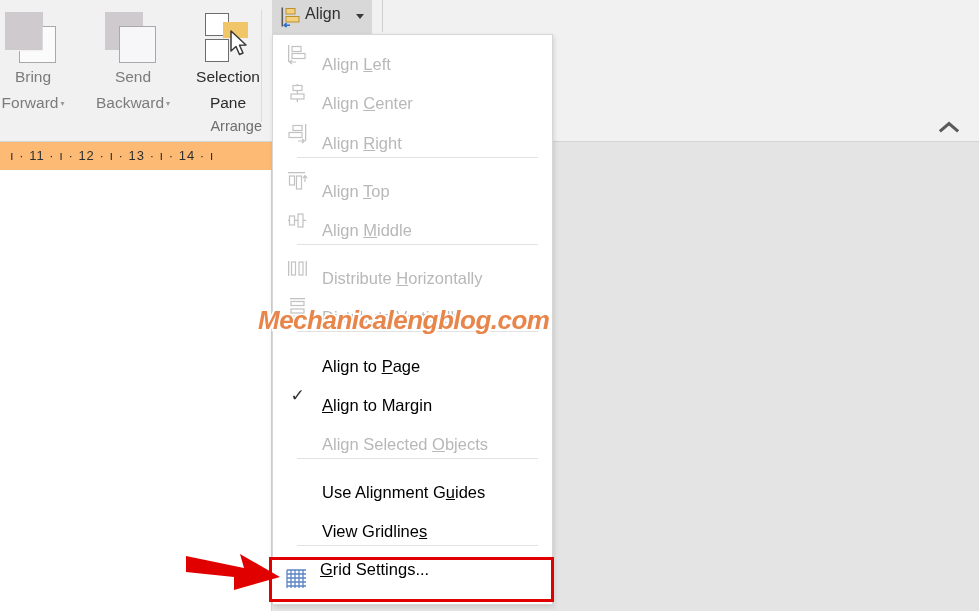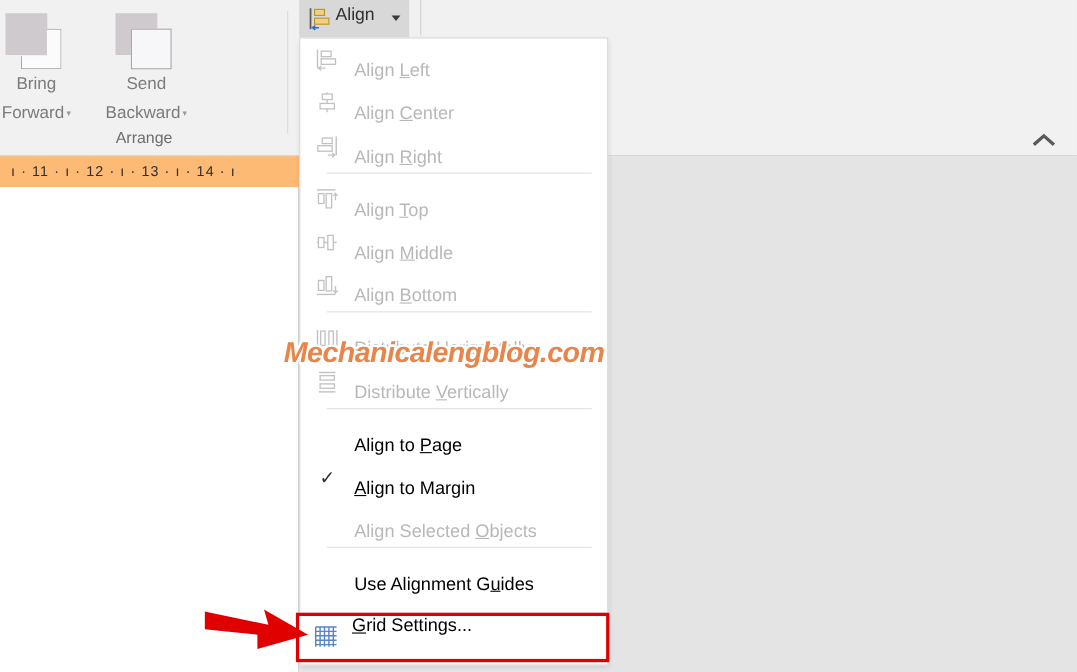--- a/index.html
+++ b/index.html
@@ -119,21 +119,21 @@
   }
   .ico-selpane .cursor {
     position: absolute; left: 28px; top: 18px;
     width: 18px; height: 26px;
   }
 
   .group-title {
     position: absolute;
     left: 0; top: 118px;
     width: 262px;
-    text-align: center;
+    text-align: right;
     font-size: 14.5px;
     color: #6e6e6e;
   }
   .group-divider {
     position: absolute;
     left: 261px; top: 10px;
     width: 1px; height: 112px;
     background: #dcdcdc;
   }
 
@@ -335,20 +335,34 @@
       <div class="icon-box">
         <div class="ico-send">
           <div class="sq-back"></div>
           <div class="sq-front"></div>
         </div>
       </div>
       <div class="bb-label">Send</div>
       <div class="bb-label"><span>Backward</span><span class="bb-caret">▾</span></div>
     </div>
 
+    <div class="big-button btn-selpane active">
+      <div class="icon-box">
+        <div class="ico-selpane">
+          <div class="s1"></div>
+          <div class="tag"></div>
+          <div class="s2"></div>
+          <svg class="cursor" viewBox="0 0 18 26">
+            <path d="M1 1 L1 21 L6 16.5 L9.5 24.5 L13 23 L9.5 15.2 L16 15 Z" fill="#ffffff" stroke="#3a3a3a" stroke-width="1.5" stroke-linejoin="round"></path>
+          </svg>
+        </div>
+      </div>
+      <div class="bb-label">Selection</div>
+      <div class="bb-label">Pane</div>
+    </div>
 
     <div class="group-title">Arrange</div>
     <div class="group-divider"></div>
   </div>
 
   <div class="align-btn">
     <svg class="al-ico" viewBox="0 0 22 22">
       <rect x="1.5" y="1.5" width="1.6" height="19" fill="#5b5b5b"></rect>
       <rect x="6" y="2.5" width="9" height="5.5" fill="#f3cf7e" stroke="#b8922f" stroke-width="1"></rect>
       <rect x="6" y="10.5" width="13" height="5.5" fill="#f3cf7e" stroke="#b8922f" stroke-width="1"></rect>
@@ -423,31 +437,20 @@
     <div class="menu-item disabled">
       <div class="mi-icon">
         <svg width="21" height="21" viewBox="0 0 21 21">
           <rect x="1" y="9.7" width="18" height="1.3" fill="#6f6f6f"></rect>
           <rect x="2.5" y="6" width="5" height="9" fill="#ffffff" stroke="#6f6f6f" stroke-width="1.2"></rect>
           <rect x="11" y="4" width="5" height="13" fill="#ffffff" stroke="#6f6f6f" stroke-width="1.2"></rect>
         </svg>
       </div>
       <div class="mi-label"><span>Align </span><u>M</u><span>iddle</span></div>
     </div>
-    <div class="menu-item disabled">
-      <div class="mi-icon">
-        <svg width="21" height="21" viewBox="0 0 21 21">
-          <rect x="1" y="18" width="17" height="1.3" fill="#6f6f6f"></rect>
-          <rect x="2.5" y="6" width="5" height="9" fill="#ffffff" stroke="#6f6f6f" stroke-width="1.2"></rect>
-          <rect x="9.5" y="2.5" width="5" height="13" fill="#ffffff" stroke="#6f6f6f" stroke-width="1.2"></rect>
-          <path d="M18 11 V17 M16 15 L18 17.4 L20 15" stroke="#6f6f6f" fill="none" stroke-width="1.2"></path>
-        </svg>
-      </div>
-      <div class="mi-label"><span>Align </span><u>B</u><span>ottom</span></div>
-    </div>
     <div class="menu-sep"></div>
     <div class="menu-item disabled">
       <div class="mi-icon">
         <svg width="21" height="21" viewBox="0 0 21 21">
           <rect x="1" y="3" width="1.3" height="15" fill="#6f6f6f"></rect>
           <rect x="18.6" y="3" width="1.3" height="15" fill="#6f6f6f"></rect>
           <rect x="4.5" y="4" width="4" height="13" fill="#ffffff" stroke="#6f6f6f" stroke-width="1.2"></rect>
           <rect x="12" y="4" width="4" height="13" fill="#ffffff" stroke="#6f6f6f" stroke-width="1.2"></rect>
         </svg>
       </div>

